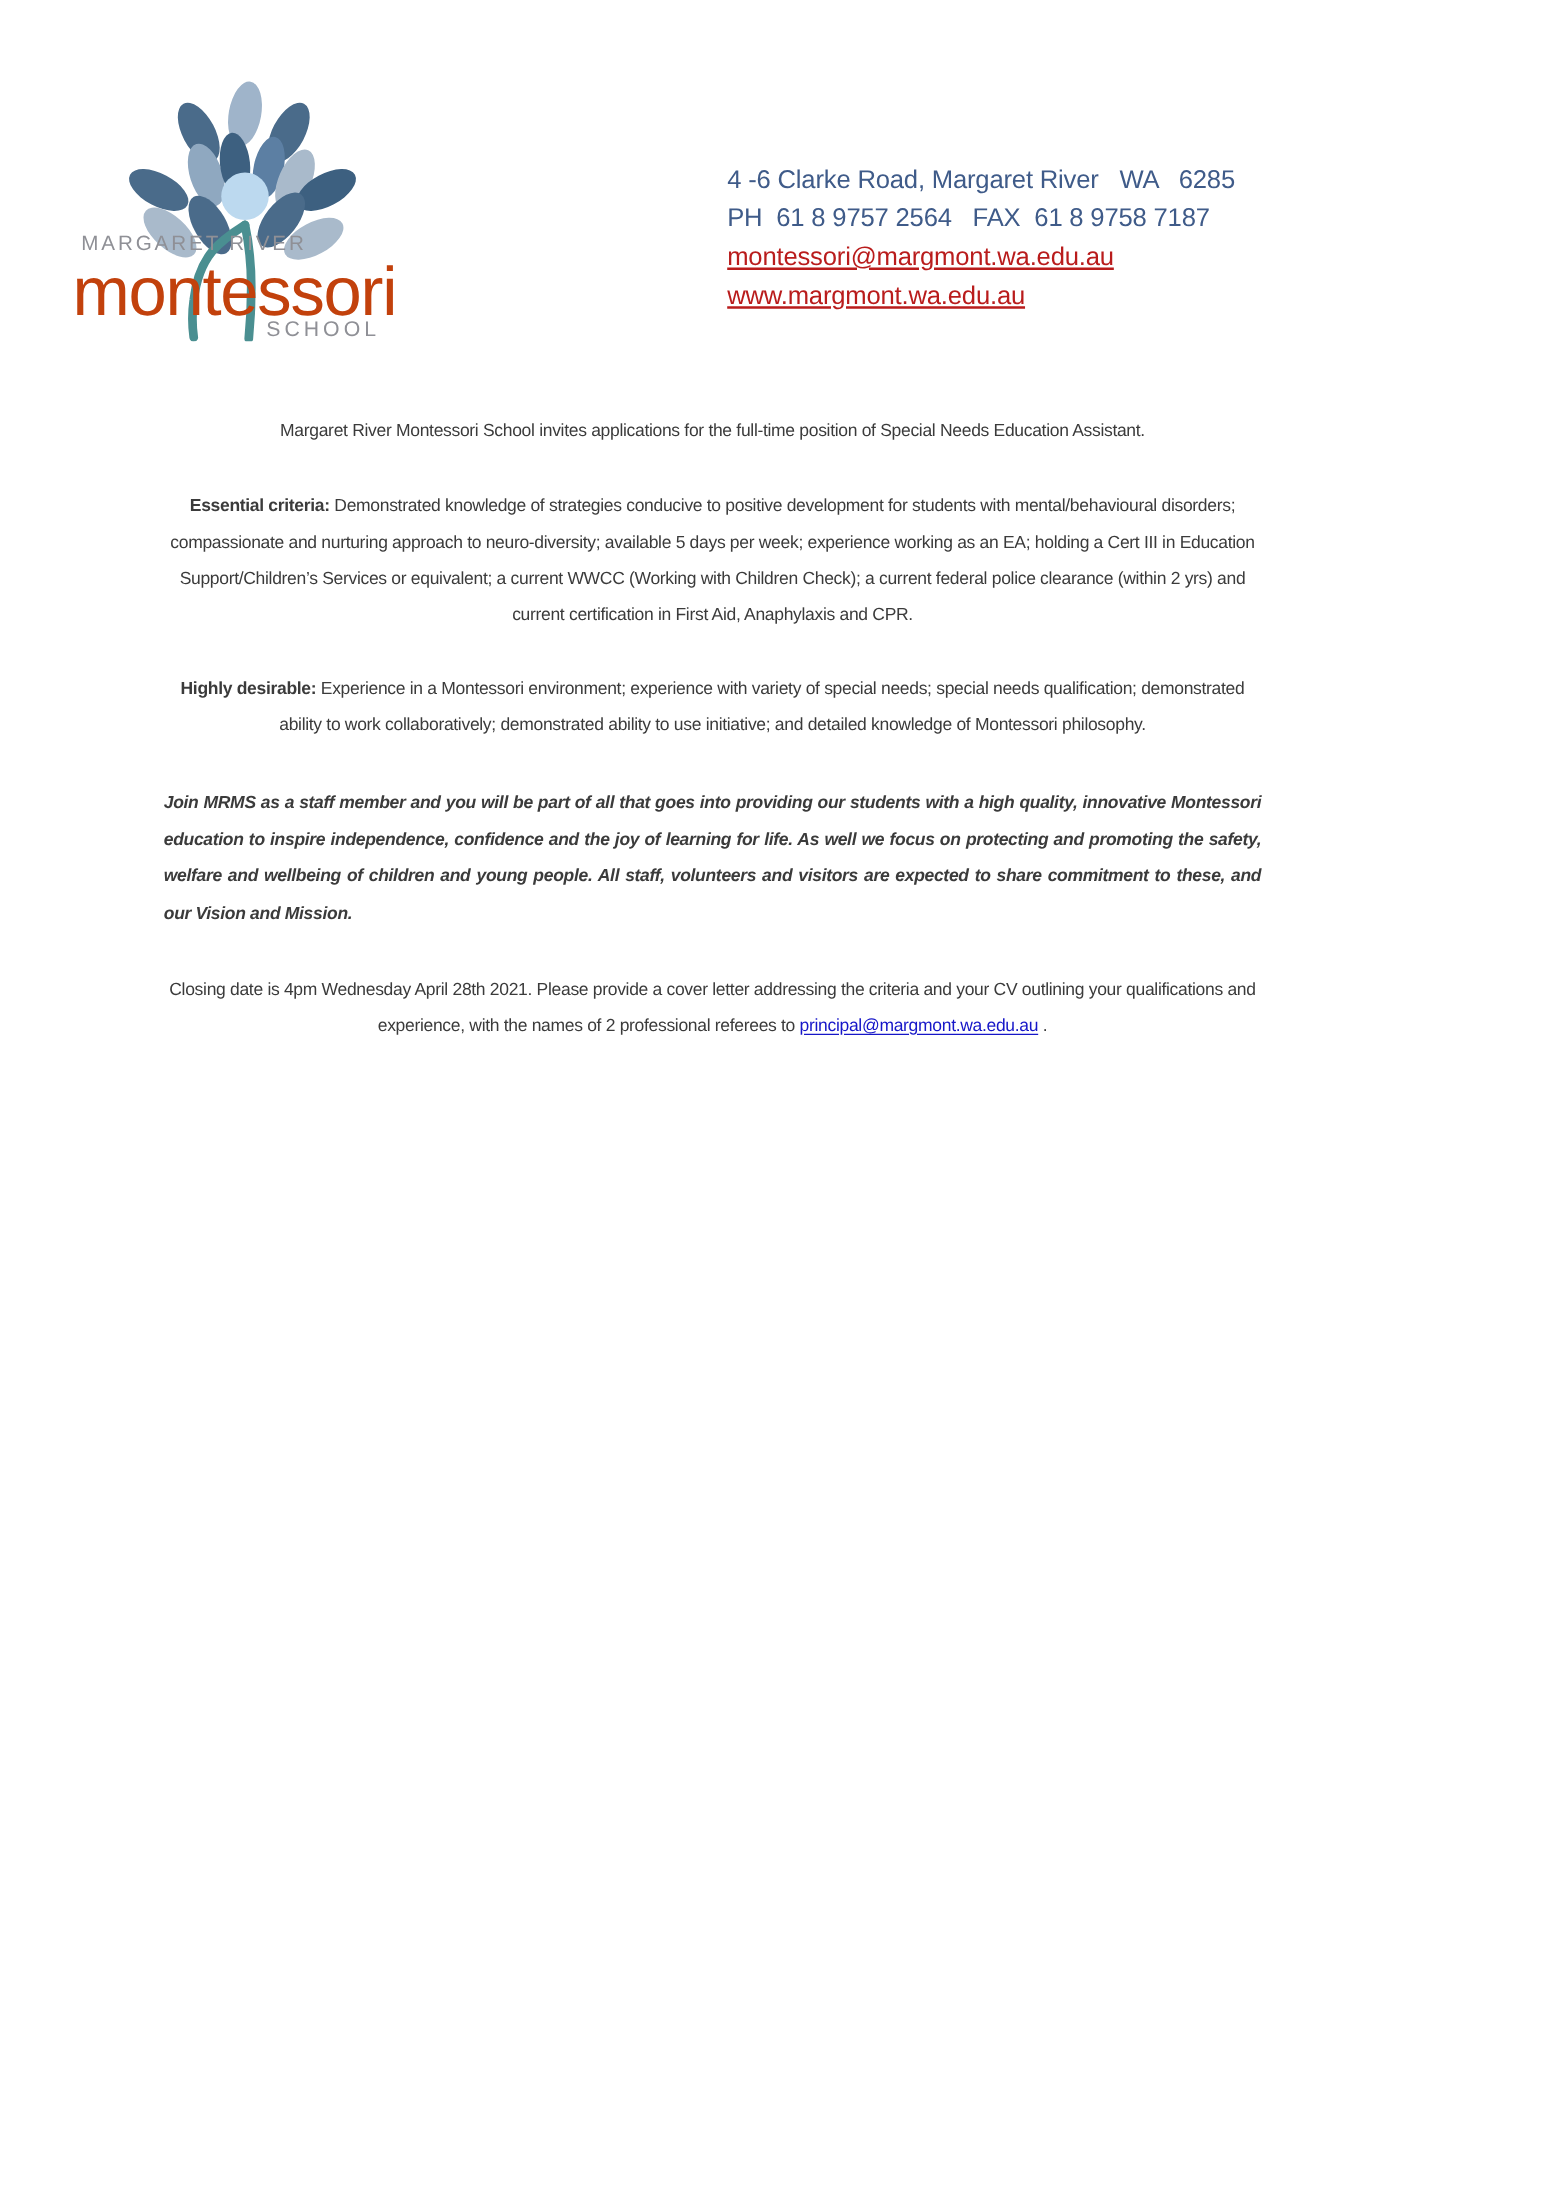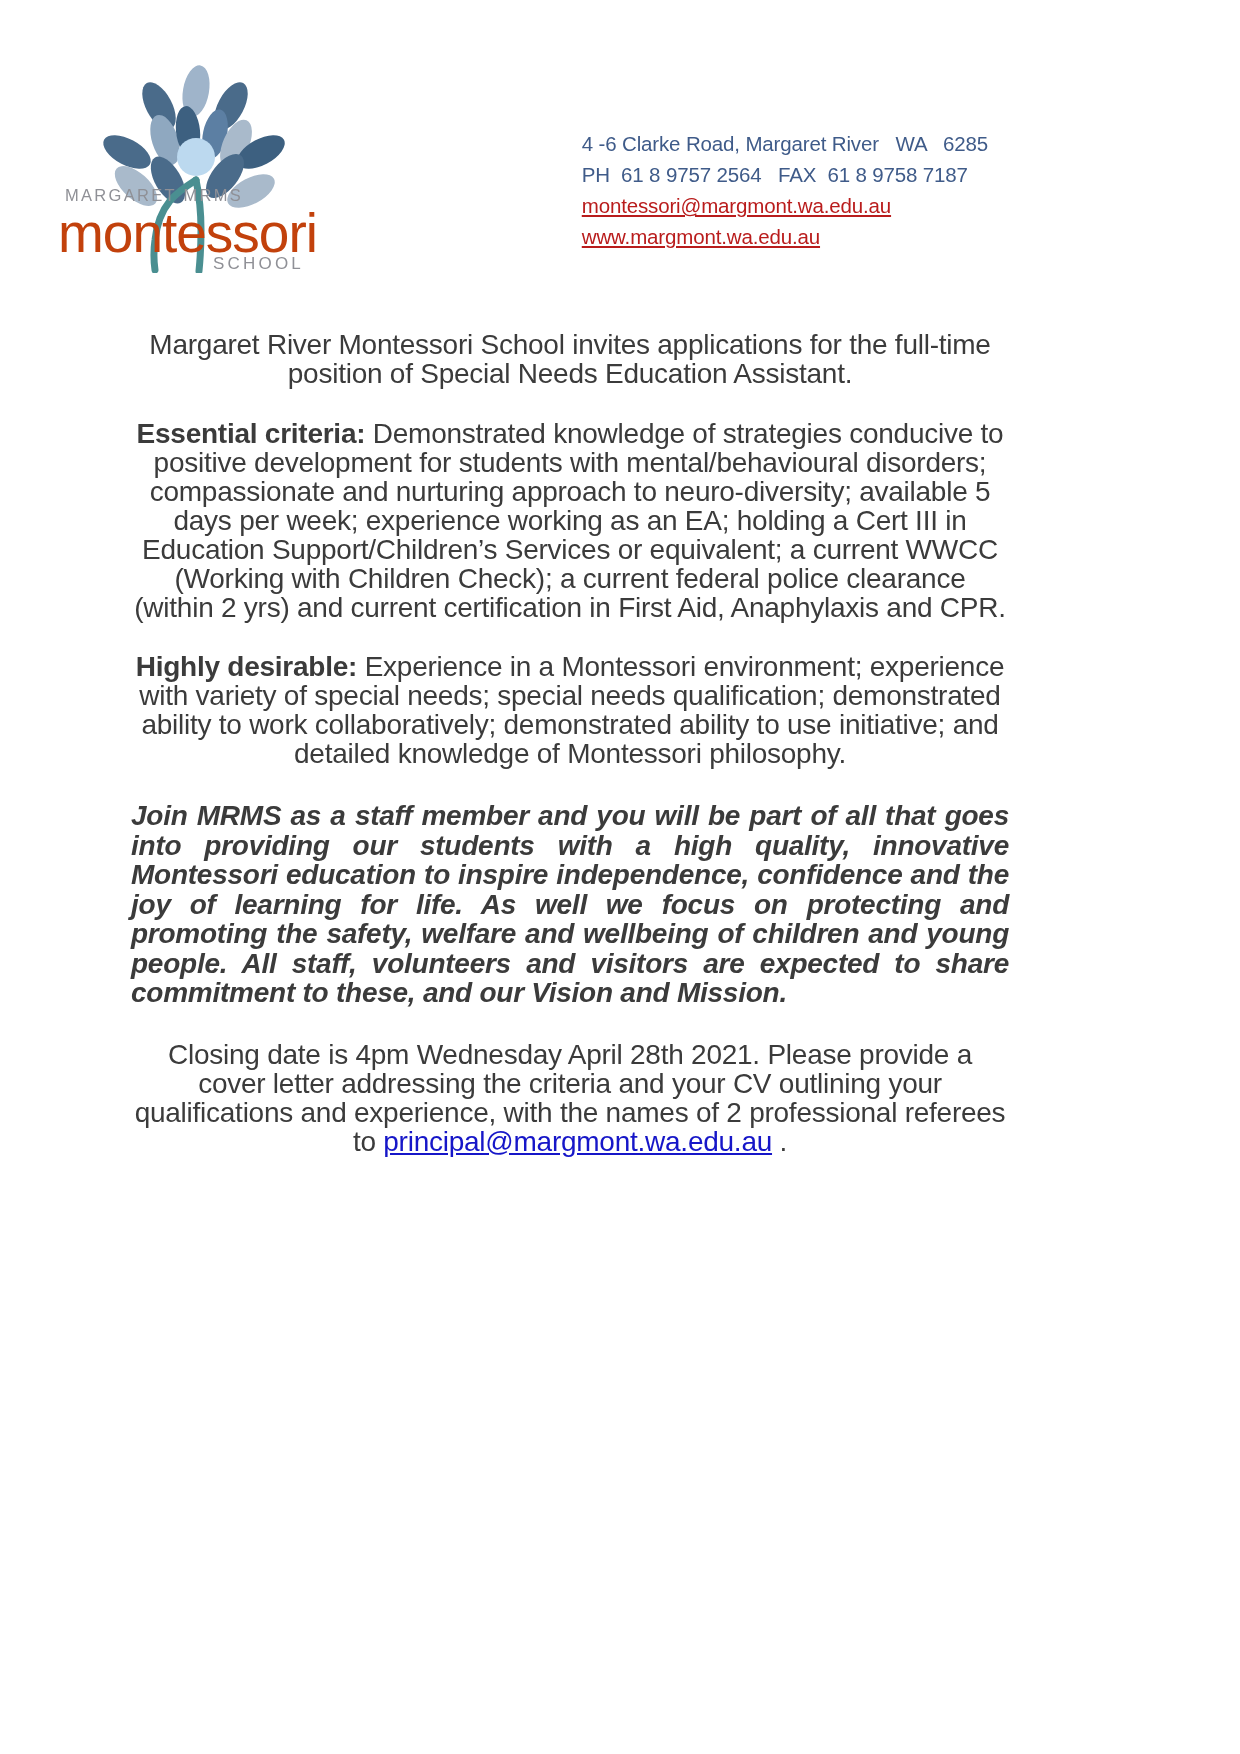--- a/index.html
+++ b/index.html
@@ -70,21 +70,21 @@
     font-weight: bold;
     font-size: 19.5px;
     color: #3b3b3b;
     margin: 0 0 38px 0;
     letter-spacing: -0.1px;
   }
 
   p.para {
     margin: 0 0 30px 0;
     font-family: "Liberation Sans", "DejaVu Sans", sans-serif;
-    font-size: 28px;
+    font-size: 14px;
     line-height: 29px;
     color: #3b3b3b;
     text-align: center;
     letter-spacing: -0.25px;
   }
 
   p.para.intro {
     margin-bottom: 31px;
     padding: 0 14px;
   }
@@ -192,21 +192,21 @@
         <ellipse cx="170" cy="118" rx="13" ry="26" fill="#4a6b8a" transform="rotate(38 170 118)"></ellipse>
 
         <ellipse cx="196" cy="133" rx="13" ry="26" fill="#a9bacb" transform="rotate(62 196 133)"></ellipse>
 
         <circle cx="141" cy="99" r="19" fill="#bcd9ef"></circle>
 
         <path d="M 141 122 C 122 134, 104 146, 100 182 C 98 196, 99 205, 100 212" stroke="#4a8f91" stroke-width="7" fill="none" stroke-linecap="round"></path>
         <path d="M 141 122 C 144 136, 146 152, 146 172 C 146 190, 145 203, 144 213" stroke="#4a8f91" stroke-width="7" fill="none" stroke-linecap="round"></path>
       </g>
     </svg>
-    <div class="logo-top-text">MARGARET MRMS</div>
+    <div class="logo-top-text">MARGARET RIVER</div>
     <div class="logo-main-text">montessori</div>
     <div class="logo-sub-text">SCHOOL</div>
   </div>
 
   <div class="contact-block">
     <div class="contact-line">4 -6 Clarke Road, Margaret River   WA   6285</div>
     <div class="contact-line">PH  61 8 9757 2564   FAX  61 8 9758 7187</div>
     <div class="contact-line"><a class="contact-link" href="#">montessori@margmont.wa.edu.au</a></div>
     <div class="contact-line"><a class="contact-link" href="#">www.margmont.wa.edu.au</a></div>
   </div>

